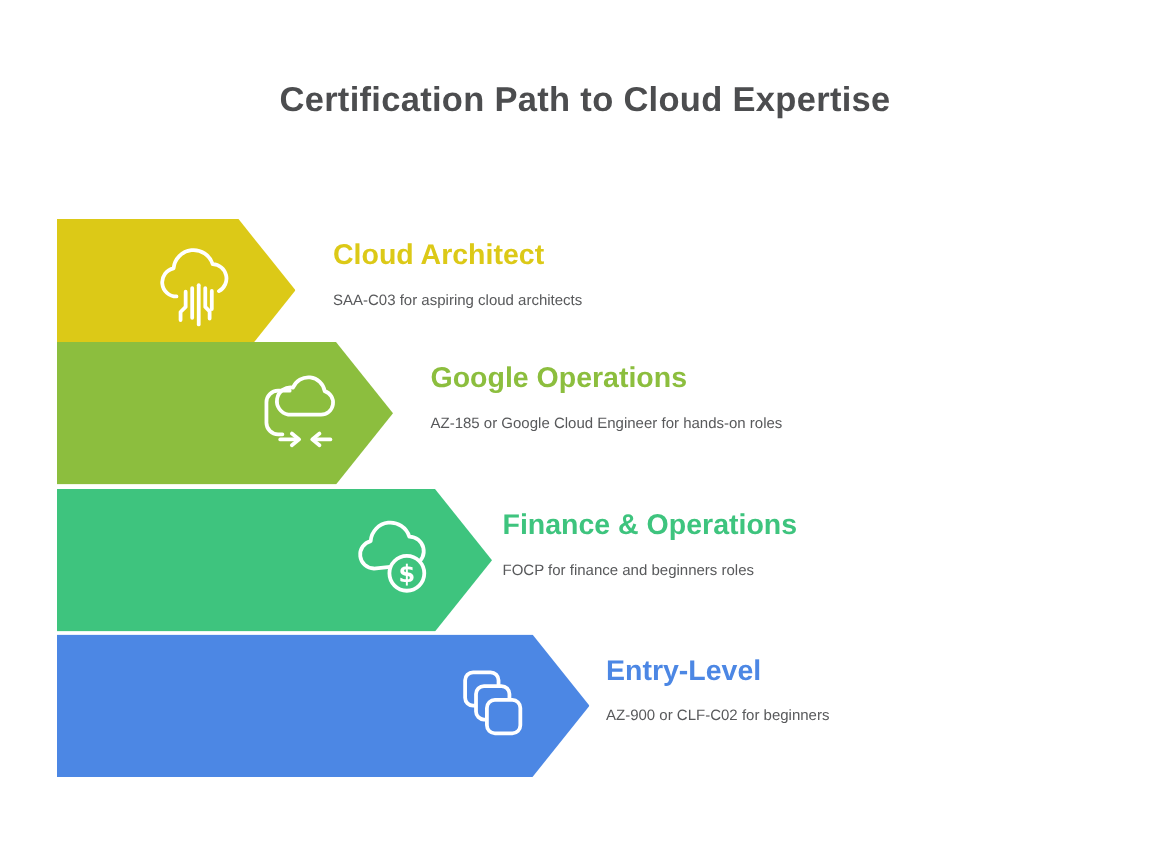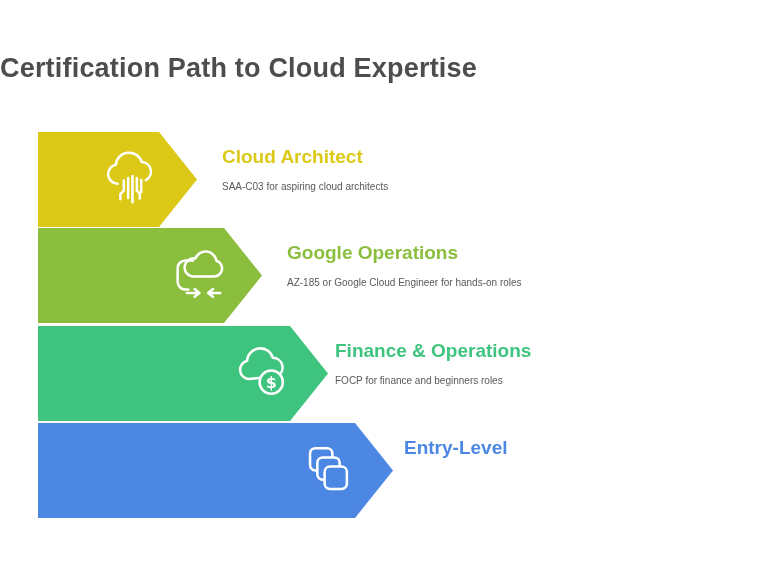--- a/index.html
+++ b/index.html
@@ -1,21 +1,21 @@
 <!DOCTYPE html>
 <html><head>
 <meta charset="utf-8">
 <style>
   html,body{margin:0;padding:0;}
   body{font-family:"Liberation Sans",sans-serif;background:#fff;}
   .canvas{position:relative;width:780px;height:576px;background:var(--bg,#ffffff);overflow:hidden;}
-  .title{position:absolute;top:53px;left:0;width:100%;
-         font-size:27px;font-weight:bold;color:var(--title,#4c4d4f);letter-spacing:.2px;}
+  .title{position:absolute;top:53px;left:0;width:100%;text-align:center;
+         font-size:23px;font-weight:bold;color:var(--title,#4c4d4f);letter-spacing:.2px;}
   .step{position:absolute;left:0;width:780px;height:95px;}
-  .s0{top:132px}.s1{top:228px}.s2{top:326px}.s3{top:423px}
+  .s0{top:146px}.s1{top:228px}.s2{top:326px}.s3{top:423px}
   .arrow{position:absolute;left:38px;top:0;height:95px;background:var(--c,#ccc);
          clip-path:polygon(0 0,calc(100% - 38px) 0,100% 50%,calc(100% - 38px) 100%,0 100%);}
   .s0 .arrow{width:159px}.s1 .arrow{width:224px}.s2 .arrow{width:290px}.s3 .arrow{width:355px}
   .iconbox{position:absolute;top:16px;width:62px;height:62px;}
   .s0 .iconbox{left:101px}.s1 .iconbox{left:166px}.s2 .iconbox{left:232px}.s3 .iconbox{left:297px}
   .iconbox svg{width:100%;height:100%;display:block;}
   .ic{fill:none;stroke:#ffffff;stroke-width:2.6;stroke-linecap:round;stroke-linejoin:round;}
   .ic-fill{fill:var(--c,#ccc);stroke:#ffffff;stroke-width:2.6;stroke-linejoin:round;}
   .dollar{font-family:"DejaVu Sans",sans-serif;font-size:16.5px;font-weight:bold;fill:#ffffff;stroke:none;}
   .textblock{position:absolute;top:14px;}
@@ -85,16 +85,17 @@
     <div class="arrow"></div>
     <div class="iconbox">
       <svg viewBox="0 0 64 64">
         <rect class="ic-fill" x="13.5" y="9.5" width="23" height="23" rx="5.5"></rect>
         <rect class="ic-fill" x="21" y="19" width="23" height="23" rx="5.5"></rect>
         <rect class="ic-fill" x="28.5" y="28.5" width="23" height="23" rx="5.5"></rect>
       </svg>
     </div>
     <div class="textblock">
       <div class="step-title">Entry-Level</div>
+      <p class="step-desc">AZ-900 or CLF-C02 for beginners</p>
     </div>
   </div>
 
 </div>
 
 </body></html>

